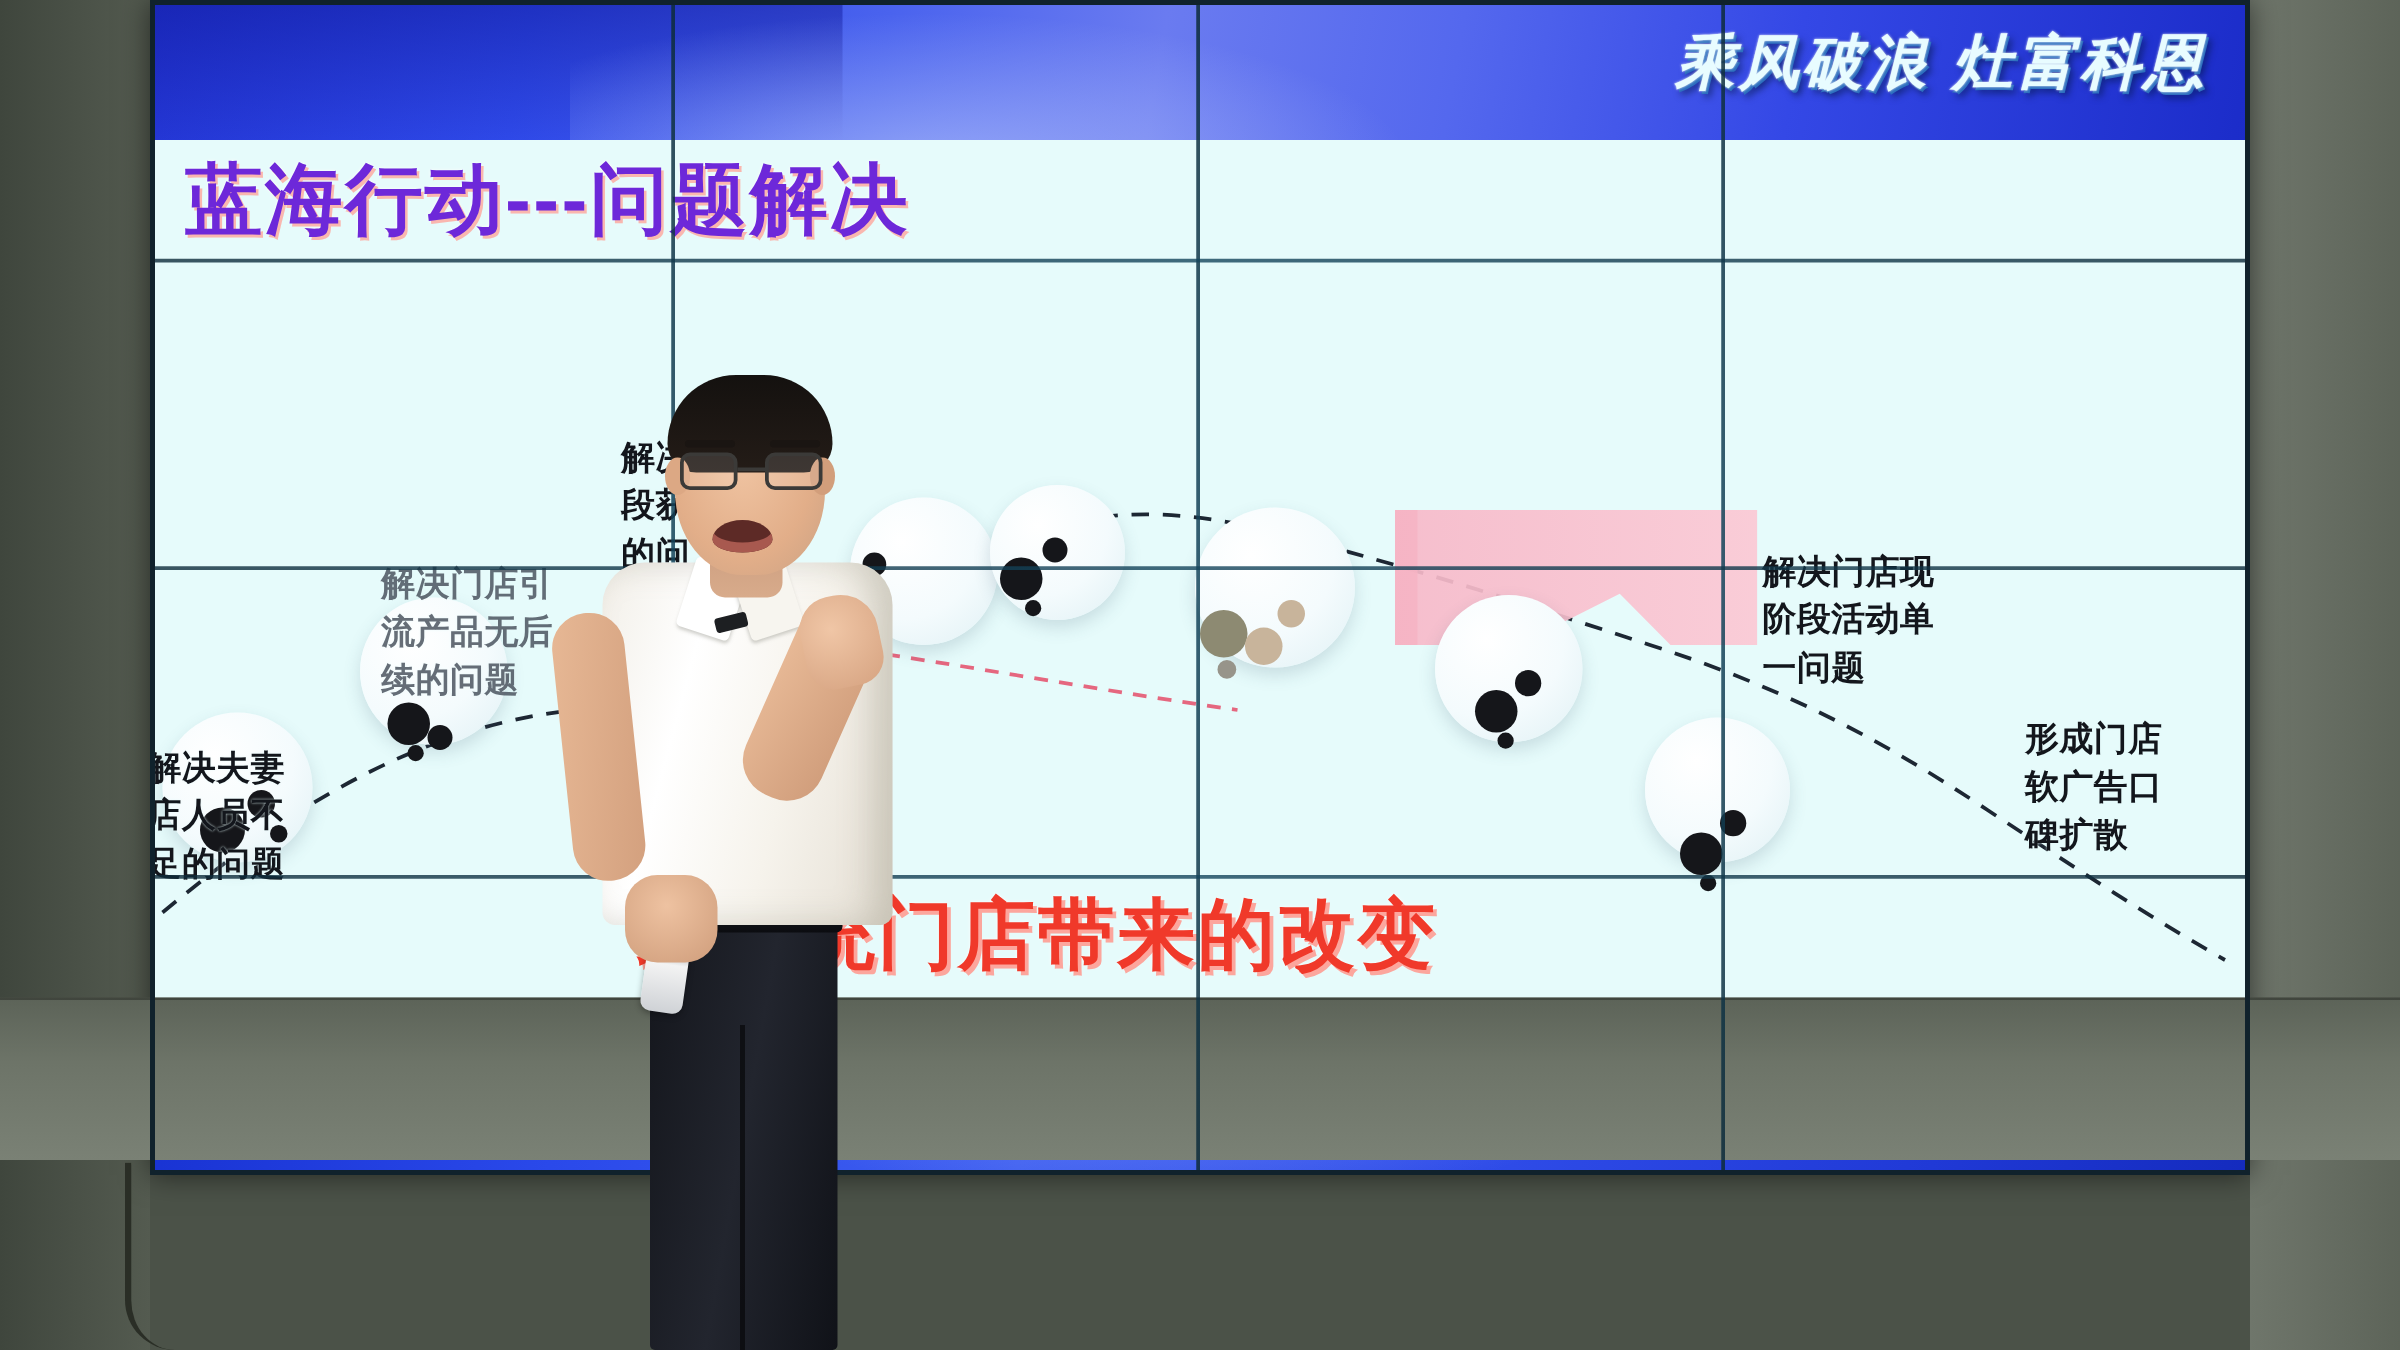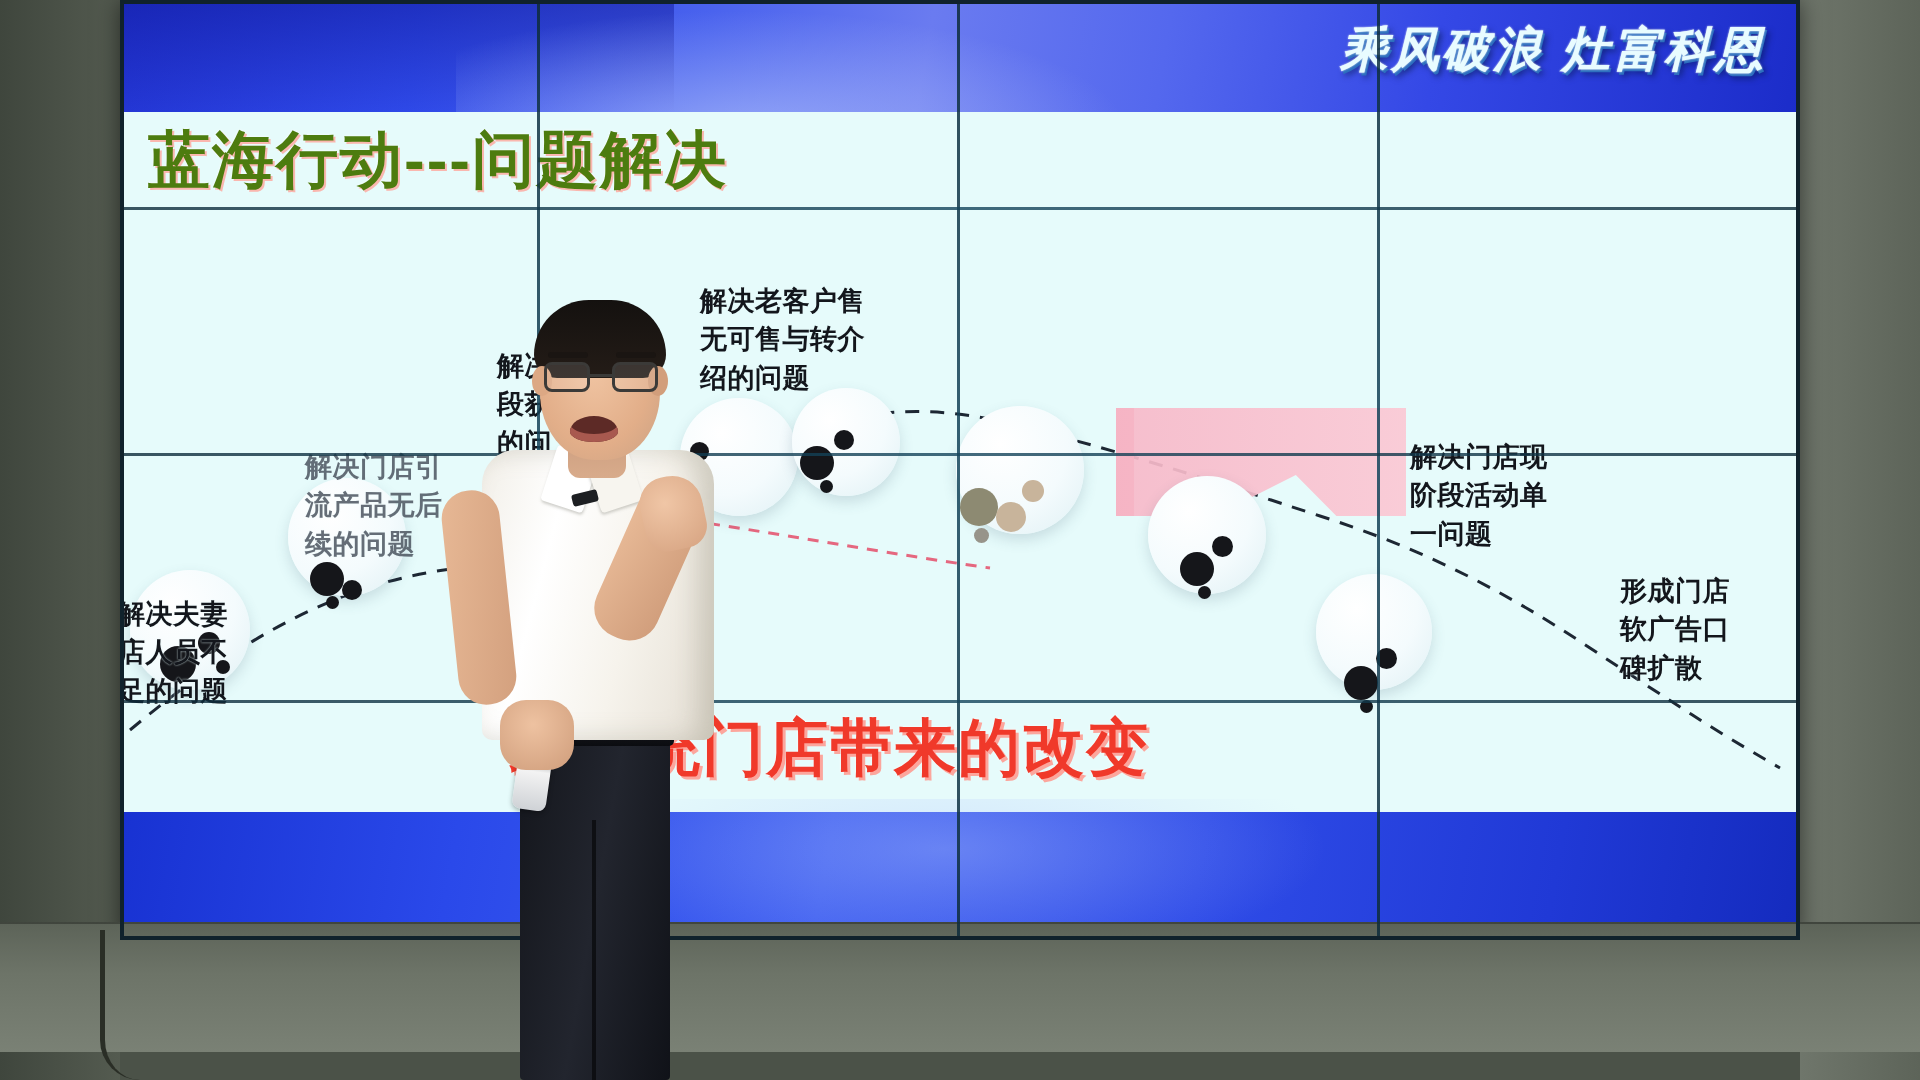--- a/index.html
+++ b/index.html
@@ -1,20 +1,20 @@
 <!DOCTYPE html>
 <html><head>
 <meta charset="utf-8">
 <style>
   * { margin:0; padding:0; box-sizing:border-box; }
   html,body{ width:1920px; height:1080px; overflow:hidden; background:#4b5248;
              font-family:"Liberation Sans","DejaVu Sans",sans-serif; }
 
   
-  #scene{ position:relative; width:1920px; height:1052px;
+  #scene{ position:relative; width:1920px; height:928px;
           background:linear-gradient(95deg,#4e554b 0%,#565d52 30%,#5a6157 55%,#6a7166 100%);border-radius:13px; }
   .wall-left{ position:absolute; left:0; top:0; width:120px; height:1080px;
               background:linear-gradient(90deg,#3f463d,#545b50); }
   .wall-right{ position:absolute; right:0; top:0; width:120px; height:1080px;
                background:linear-gradient(90deg,#6f766b,#5d6459); }
   .floor{ position:absolute; left:0; bottom:0; width:1920px; height:130px;
           background:linear-gradient(180deg,#5c6358 0%,#6d7468 40%,#7a8175 100%); }
   .floor-seam{ position:absolute; left:0; bottom:128px; width:1920px; height:2px;
                background:rgba(30,34,28,.45); }
   .cable{ position:absolute; left:100px; top:930px; width:60px; height:150px;
@@ -44,21 +44,21 @@
   
   .bottom-band{ position:absolute; left:0; bottom:0; width:100%; height:128px;
              background:linear-gradient(100deg,#1832d2 0%,#2a49ea 20%,#3f5ff0 42%,
                         #2f4ce8 64%,#2039d6 85%,#142bbe 100%); }
   .bottom-band::after{ content:""; position:absolute; left:26%; top:-10%; width:46%; height:130%;
              background:radial-gradient(ellipse at 50% 30%, rgba(180,200,255,.38), rgba(255,255,255,0) 70%); }
 
   
   .slide-title{ position:absolute; left:28px; top:118px; z-index:4;
        font-size:62px; font-weight:700; letter-spacing:2px;
-       color:#4d7c0f; text-shadow:2px 2px 0 rgba(255,160,150,.75), 0 0 3px rgba(255,255,255,.9); }
+       color:#6d28d9; text-shadow:2px 2px 0 rgba(255,160,150,.75), 0 0 3px rgba(255,255,255,.9); }
 
   .bottom-headline{ position:absolute; left:390px; bottom:150px; z-index:4;
        font-size:62px; font-weight:700; letter-spacing:2px; white-space:nowrap;
        color:#f0392a; text-shadow:3px 3px 0 rgba(255,150,140,.85), 0 0 3px rgba(255,255,255,.9); }
 
   
   .graphic{ position:absolute; left:0; top:330px; width:100%; height:480px; }
   .bubble{ position:absolute; border-radius:50%;
            background:radial-gradient(circle at 35% 30%, #ffffff 0%, #f4fbfd 55%, #dff0f4 100%);
            box-shadow:0 6px 14px rgba(60,90,110,.18); }
@@ -221,23 +221,20 @@
 
       <div class="label" style="left: -2px; top: 555px; margin-top: 40px;">解决夫妻
 店人员不
 足的问题</div>
       <div class="label faded" style="left: 185px; top: 448px;">解决门店引
 流产品无后
 续的问题</div>
       <div class="label" style="left: 377px; top: 347px;">解决
 段获
 的问</div>
-      <div class="label" style="left: 580px; top: 282px;">解决老客户售
-无可售与转介
-绍的问题</div>
       <div class="label" style="left: 1500px; top: 572px;">形成门店
 软广告口
 碑扩散</div>
       <div class="label" style="left: 1290px; top: 438px;">解决门店现
 阶段活动单
 一问题</div>
 
       <div class="bottom-headline">给传统门店带来的改变</div>
 
       <div class="bottom-band"></div>

